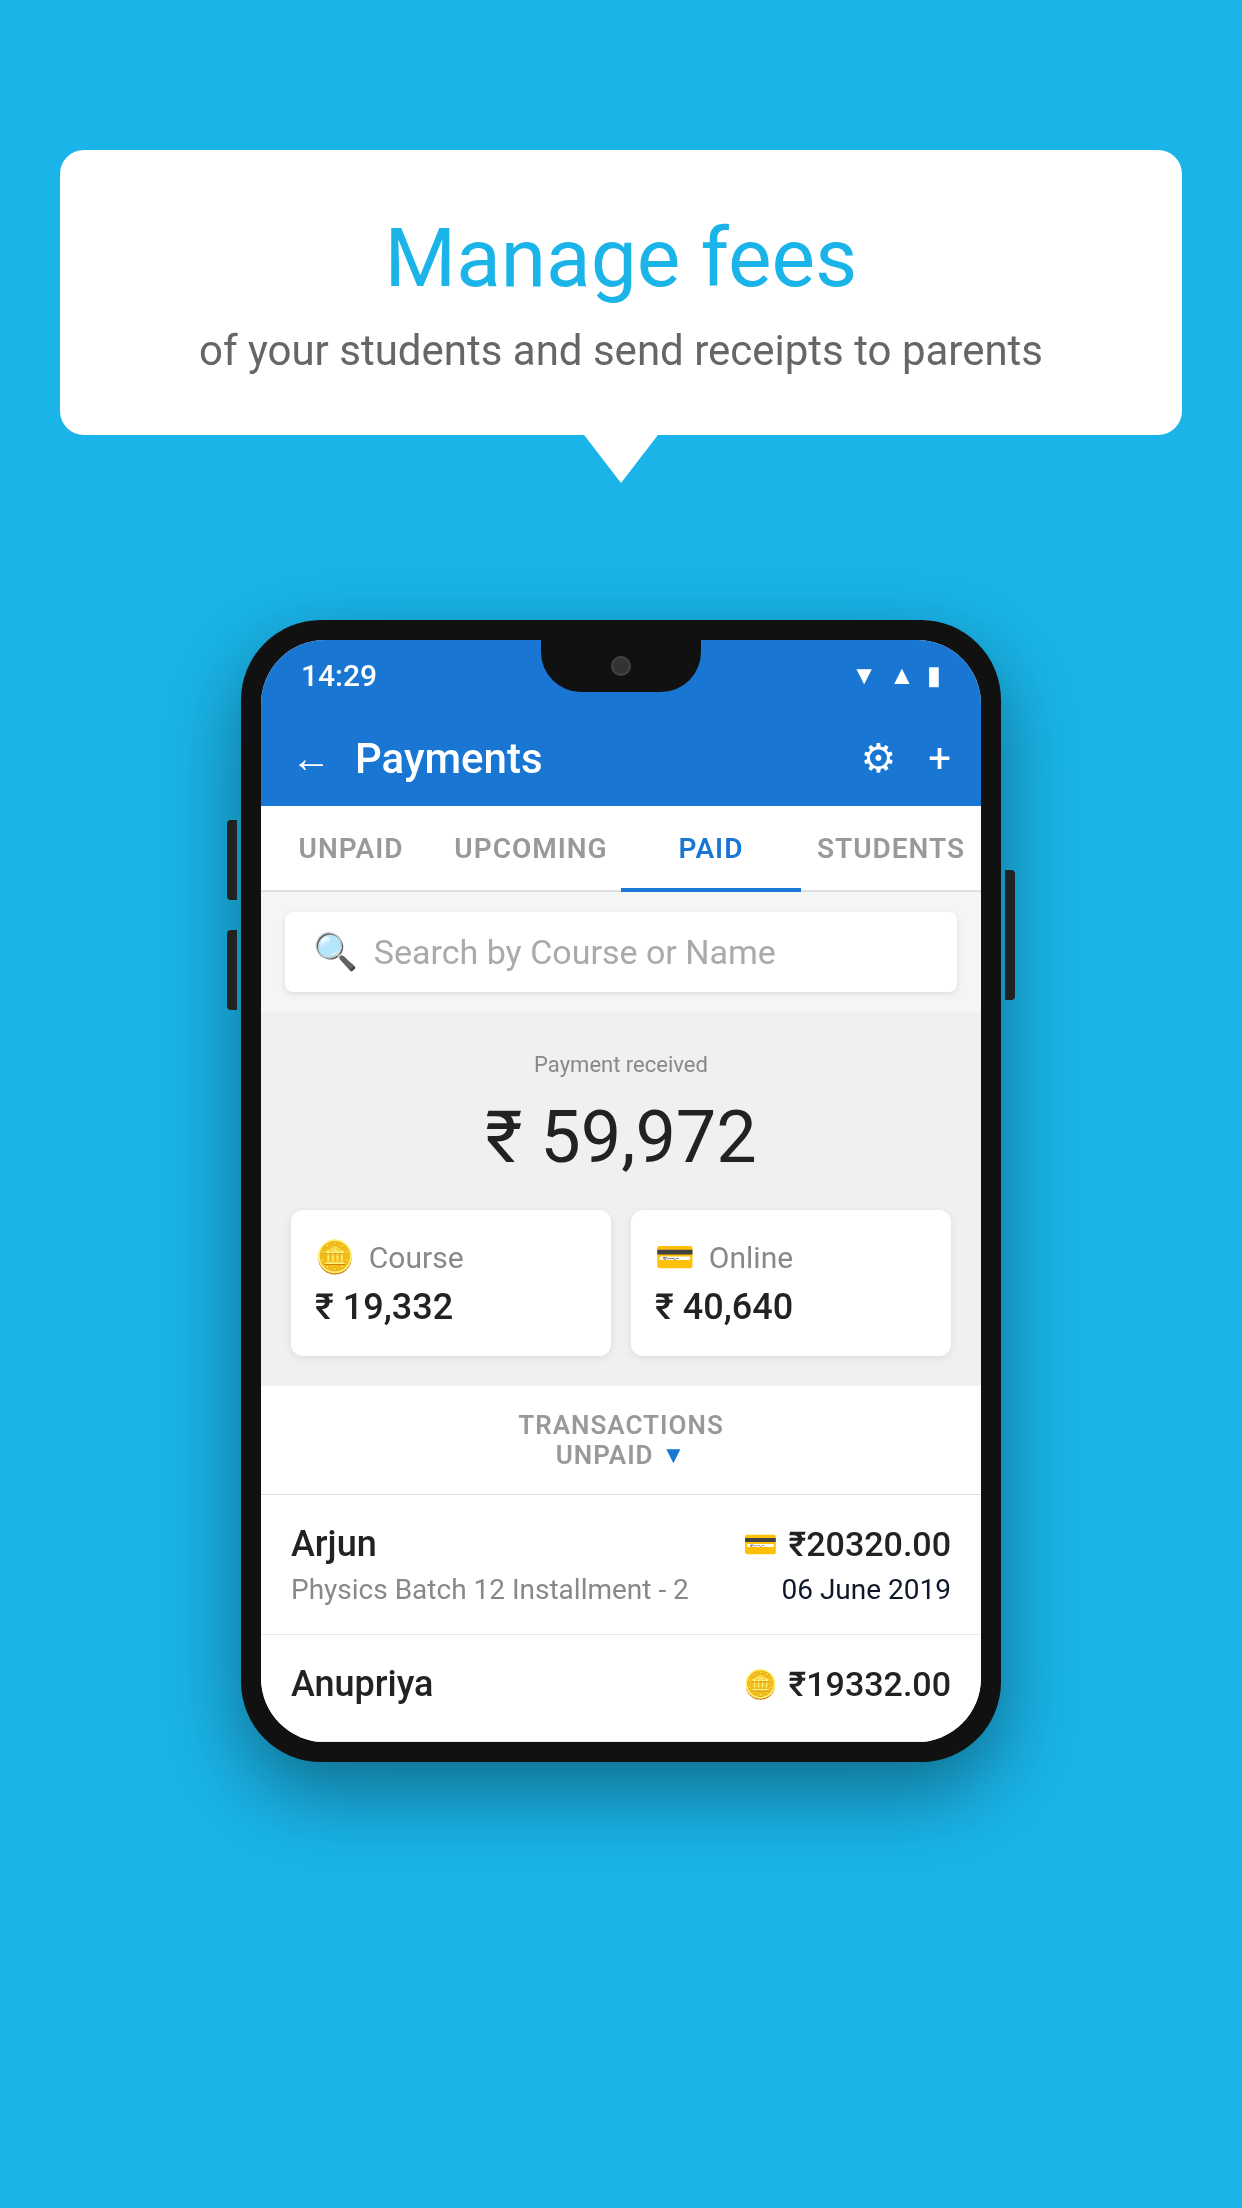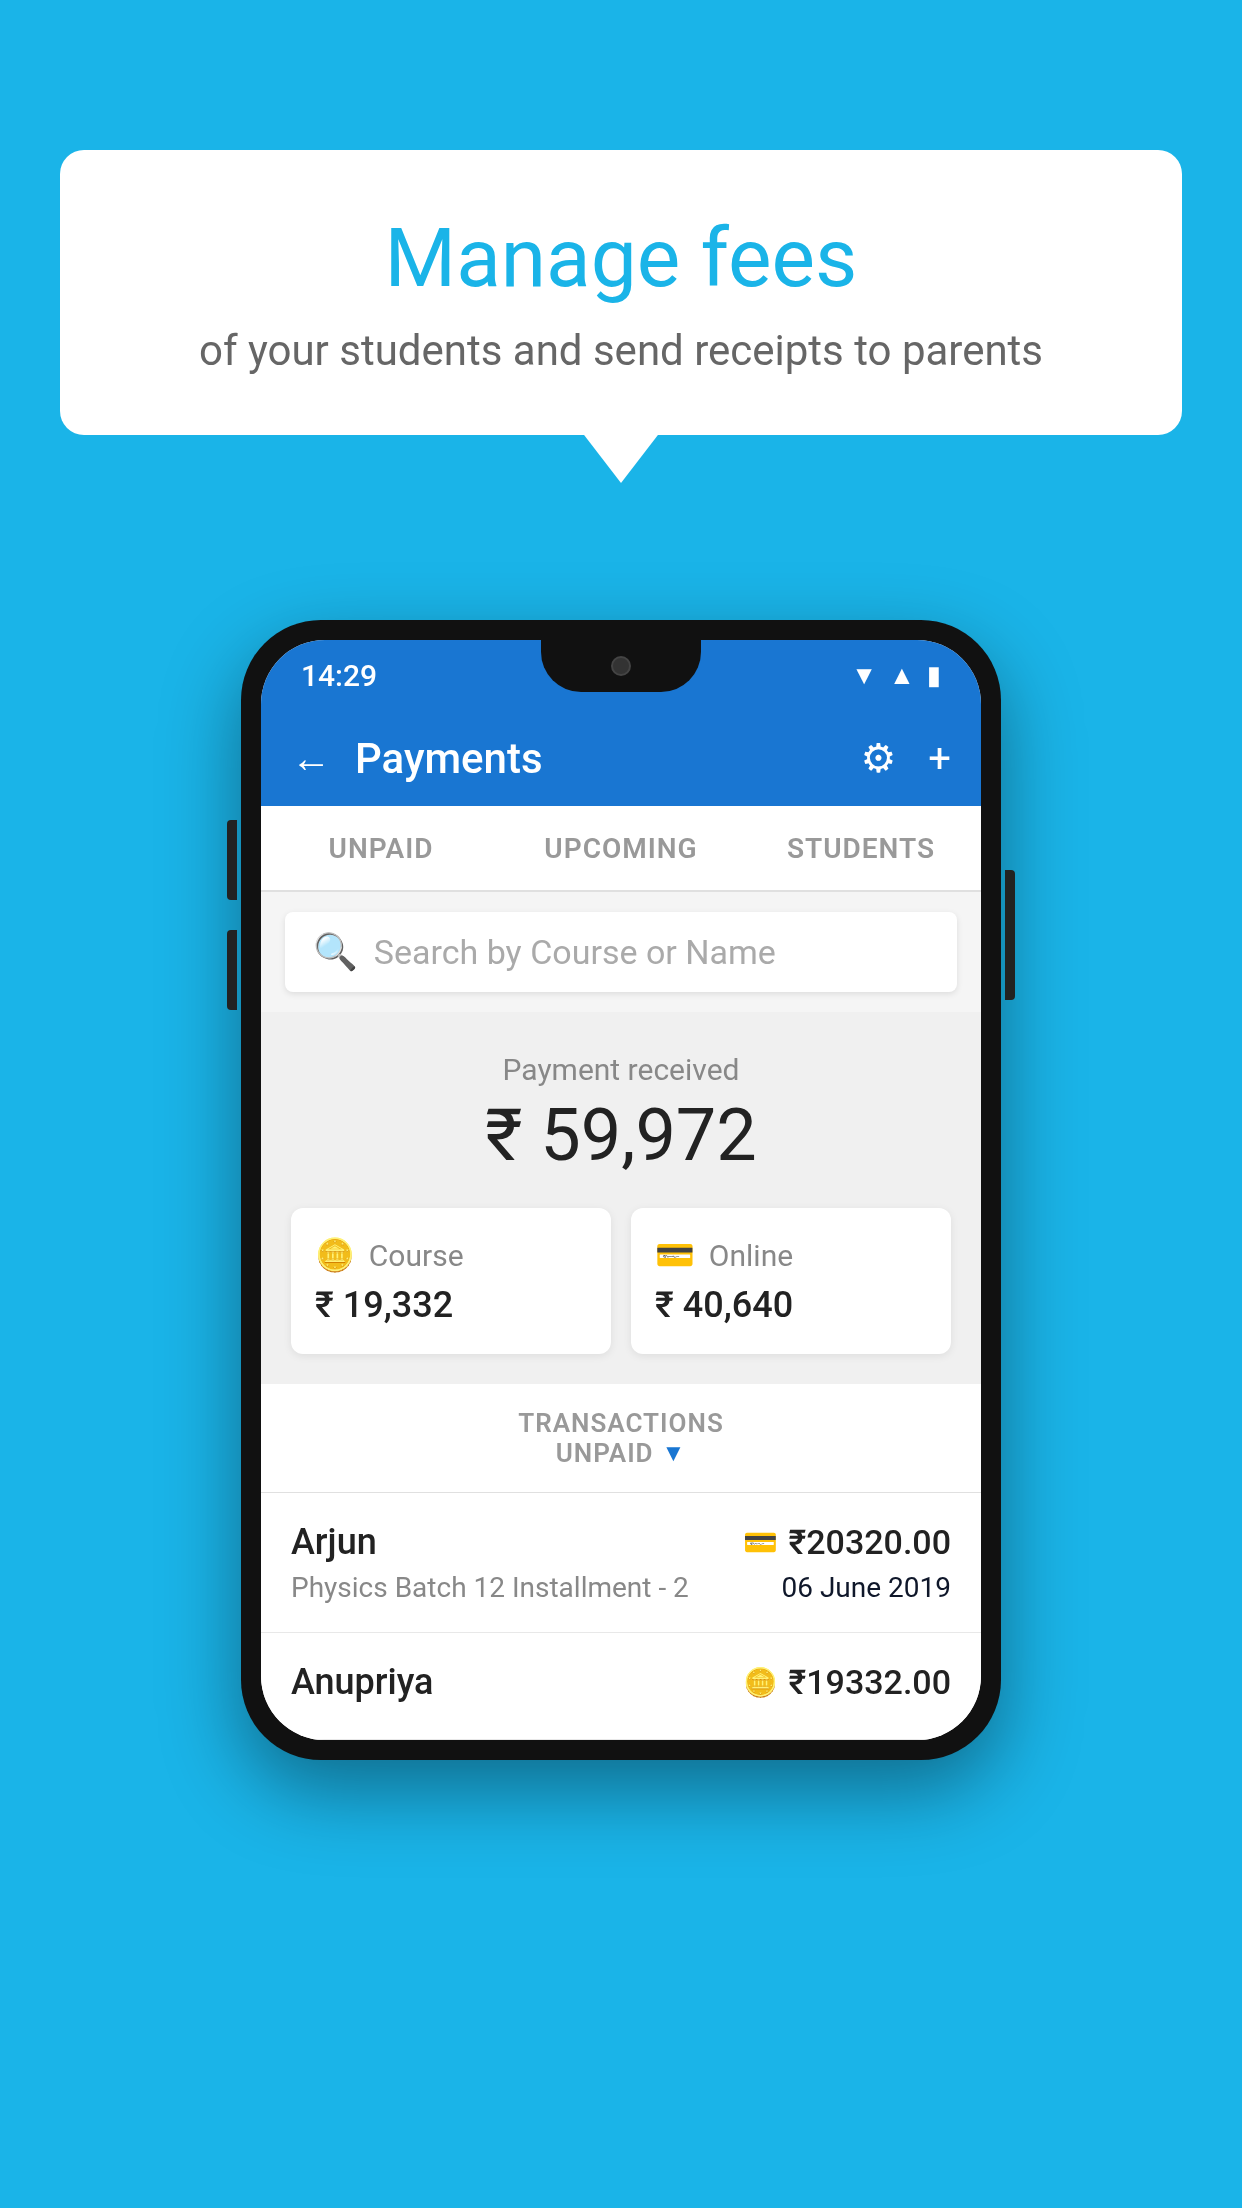--- a/index.html
+++ b/index.html
@@ -227,22 +227,22 @@
 
     
     .payment-received {
       background: #f0f0f0;
       padding: 40px 30px 30px;
       text-align: center;
     }
 
     .payment-label {
       color: #888;
-      font-size: 30px;
-      margin-bottom: 6px;
+      font-size: 22px;
+      margin-bottom: 18px;
     }
 
     .payment-amount {
       font-size: 72px;
       font-weight: 400;
       color: #222;
       margin-bottom: 30px;
     }
 
     .payment-cards {
@@ -435,20 +435,23 @@
         <span class="app-bar-icon">+</span>
       </div>
     </div>
 
     <div class="tabs">
       <div class="tab">
         <span>UNPAID</span>
       </div>
       <div class="tab">
         <span>UPCOMING</span>
+      </div>
+      <div class="tab active">
+        <span>PAID</span>
       </div>
       <div class="tab">
         <span>STUDENTS</span>
       </div>
     </div>
 
     <div class="search-container">
       <div class="search-bar">
         <span class="search-icon">🔍</span>
         <span class="search-placeholder">Search by Course or Name</span>

